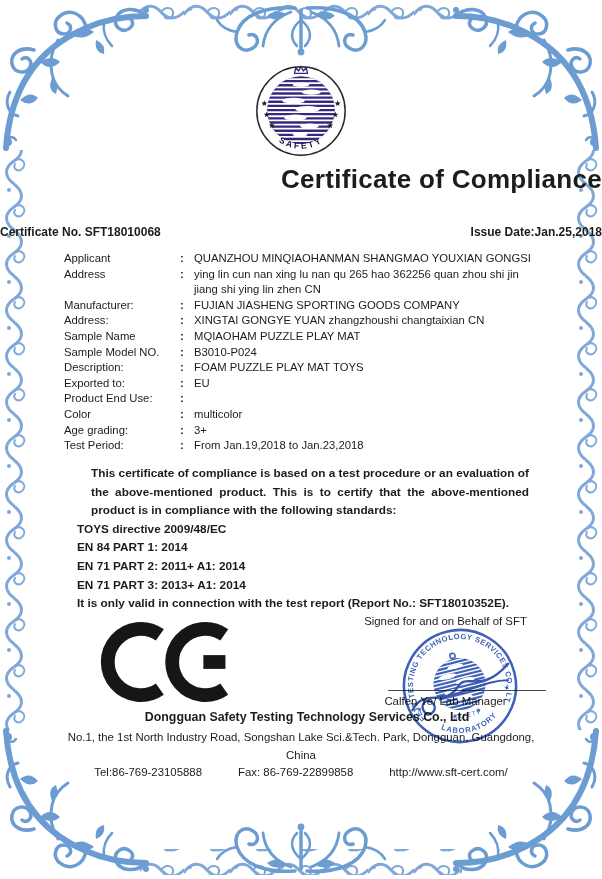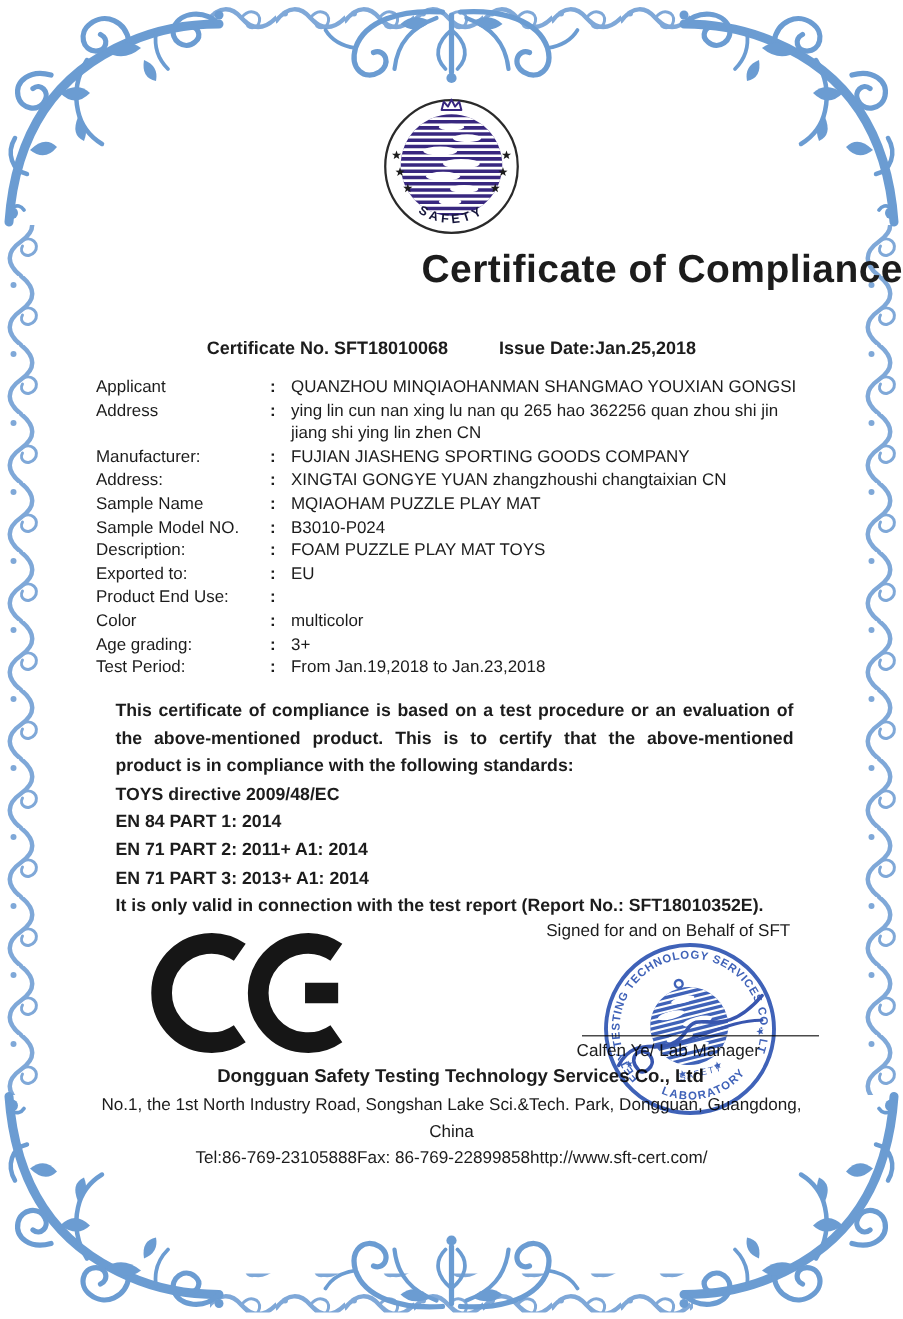--- a/index.html
+++ b/index.html
@@ -7,44 +7,44 @@
     position:relative; width:602px; height:879px; background:#ffffff;
     font-family:"Liberation Sans", sans-serif; color:#1c1c1c; overflow:hidden;
   }
   .border-svg{position:absolute; inset:0; z-index:0;}
   .logo{position:absolute; top:64px; left:50%; transform:translateX(-50%); width:94px; height:94px; z-index:1;}
   .title{
     position:absolute; top:164px; left:16px; right:0; text-align:right;
     font-size:26px; font-weight:bold; letter-spacing:0.3px; z-index:1;
   }
   .certline{
-    position:absolute; top:225px; left:0; right:0; display:flex; justify-content:center;
+    position:absolute; top:225px; left:0; right:0; display:flex; justify-content:space-between;
     gap:34px; font-size:12px; font-weight:bold; z-index:1;
   }
   .fields{position:absolute; top:251px; left:64px; width:474px; font-size:11.3px; line-height:15.6px; z-index:1;}
   .row{display:grid; grid-template-columns:116px 14px 1fr;}
   .row .lbl{font-weight:normal;}
   .row .col{font-weight:bold; text-align:left;}
   .statement{
     position:absolute; top:464px; left:77px; width:452px; font-size:11.8px; font-weight:bold;
     line-height:18.6px; z-index:1;
   }
-  .statement .para{text-align:justify; margin:0 0 0 0;}
+  .statement .para{text-align:justify; margin:0 0 0 14px;}
   .ce-wrap{position:absolute; top:616px; left:98px; width:150px; height:92px; z-index:1;}
   .signed-for{position:absolute; top:615px; left:338px; width:215px; text-align:center; font-size:11.4px; z-index:2;}
   .stamp-wrap{
     position:absolute; top:626px; left:400px; width:120px; height:120px;
     transform:rotate(-14deg); z-index:4; mix-blend-mode:multiply; opacity:0.92;
   }
   .sign-line{position:absolute; top:690px; left:388px; width:158px; border-top:1.3px solid #4a4a4a; z-index:2;}
   .signer{position:absolute; top:695px; left:338px; width:215px; text-align:center; font-size:11.4px; z-index:2;}
   .f-company{position:absolute; top:710px; left:0; right:0; text-align:center; font-size:12.4px; font-weight:bold; z-index:2;margin-left:12px;}
   .f-addr1{position:absolute; top:731px; left:0; right:0; text-align:center; font-size:11.4px; z-index:2;}
   .f-addr2{position:absolute; top:749px; left:0; right:0; text-align:center; font-size:11.4px; z-index:2;}
-  .f-contact{position:absolute; top:766px; left:0; right:0; display:flex; justify-content:center; font-size:11.4px; z-index:2;}
+  .f-contact{position:absolute; top:766px; left:0; right:0; display:flex; justify-content:center; gap:36px; font-size:11.4px; z-index:2;}
 </style>
 </head>
 <body>
 
 <div class="page">
 
   <svg class="border-svg" viewBox="0 0 602 879" aria-hidden="true">
     <defs>
       <g id="cornerOrn" stroke="#6b9cd2" fill="none" stroke-linecap="round">
         <path d="M6,148 C10,92 34,50 86,28 C104,20 124,16 146,16" stroke-width="6"></path>

